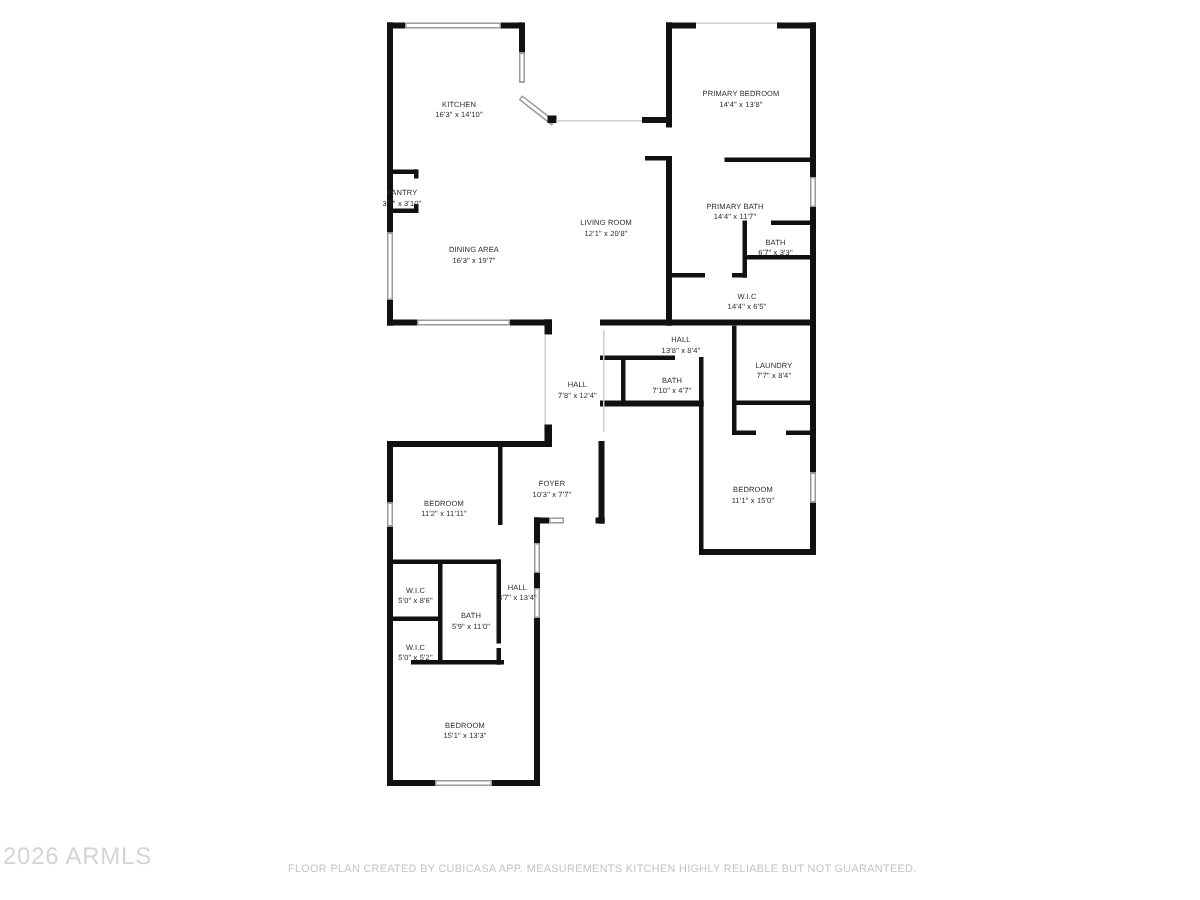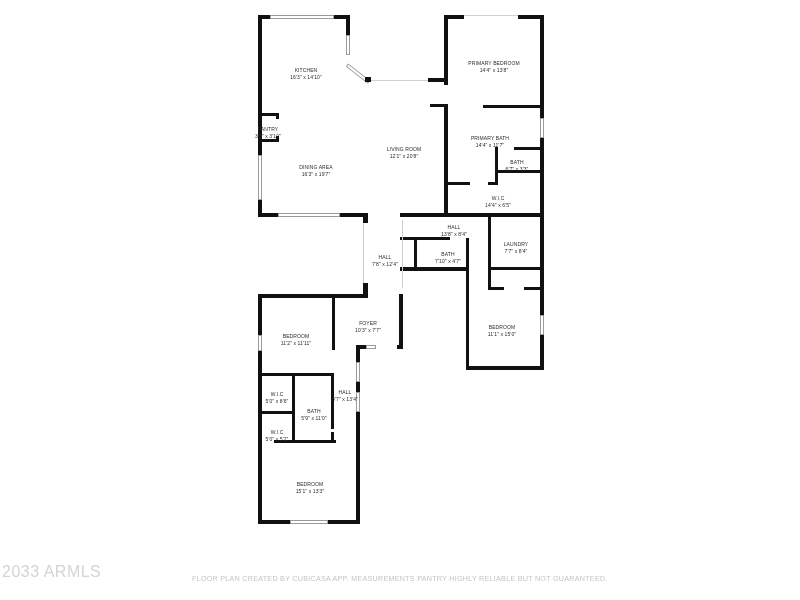--- a/index.html
+++ b/index.html
@@ -174,14 +174,14 @@
   <div class="room-label" style="left:277px;top:429px;">
       <span class="rn">W.I.C</span>
       <span class="rd">5'0" x 5'2"</span>
     </div>
   <div class="room-label" style="left:310px;top:481px;">
       <span class="rn">BEDROOM</span>
       <span class="rd">15'1" x 13'3"</span>
     </div>
 </div>
 
-<div class="watermark">2033 ARMLS</div>
-<div class="disclaimer">FLOOR PLAN CREATED BY CUBICASA APP. MEASUREMENTS PANTRY HIGHLY RELIABLE BUT NOT GUARANTEED.</div>
+<div class="watermark">2026 ARMLS</div>
+<div class="disclaimer">FLOOR PLAN CREATED BY CUBICASA APP. MEASUREMENTS KITCHEN HIGHLY RELIABLE BUT NOT GUARANTEED.</div>
 
 </body></html>

